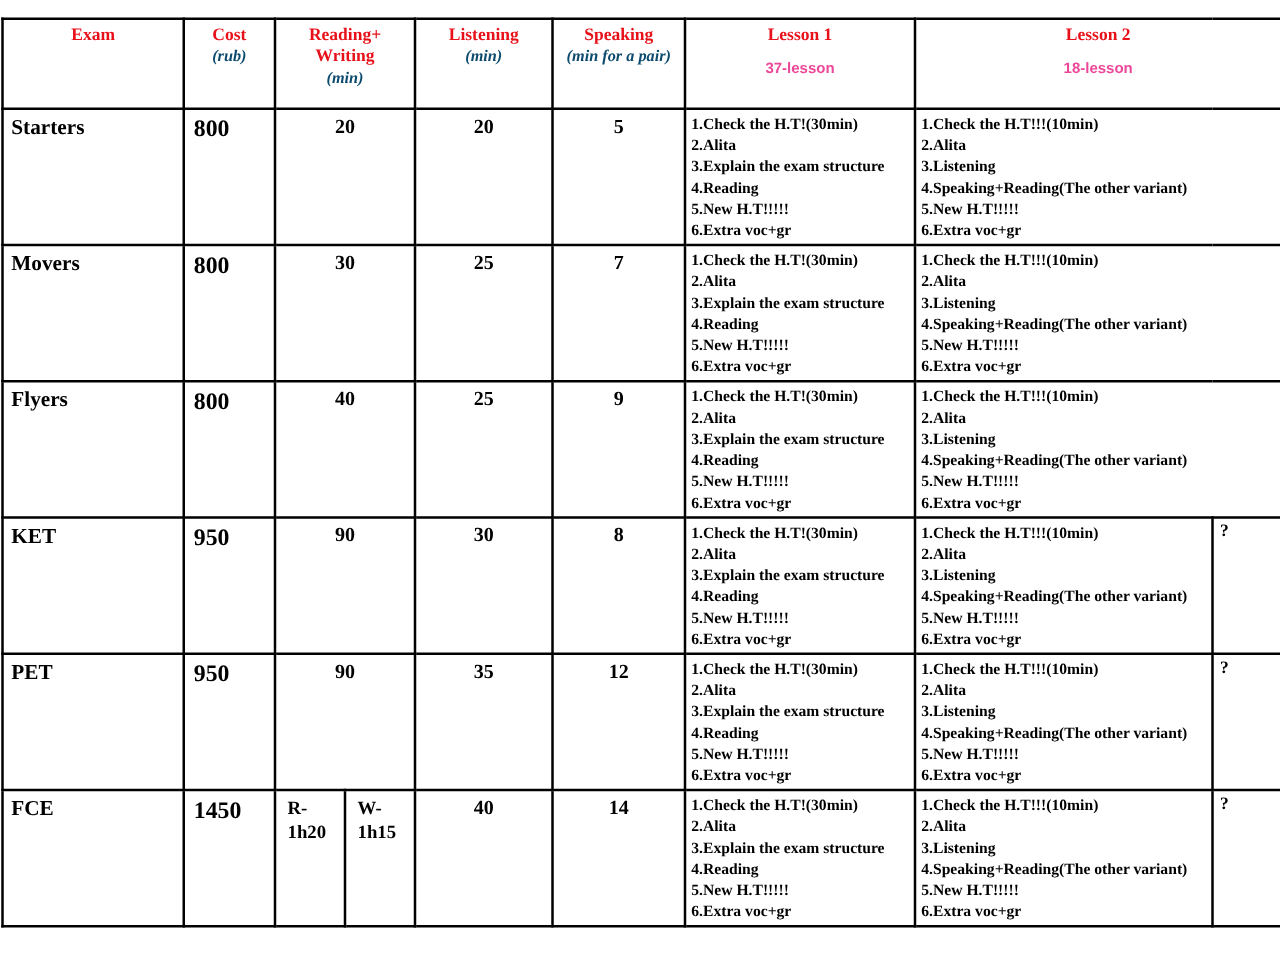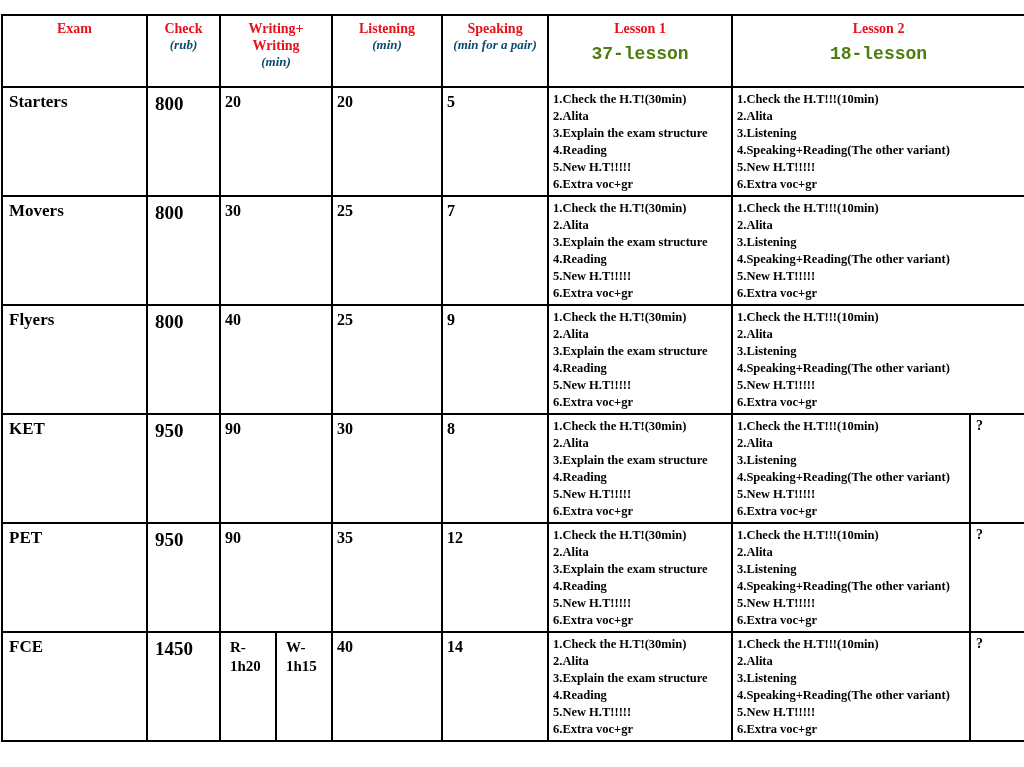--- a/index.html
+++ b/index.html
@@ -29,31 +29,31 @@
     font-weight: bold;
     text-align: center;
     color: #e8111a;
     font-size: 14px;
     padding: 4px 3px;
   }
   .hwrap { display: flex; flex-direction: column; height: 100%; align-items: center; }
   .hmain { color: #e8111a; font-weight: bold; white-space: pre-line; line-height: 17px; }
   .hsub  { color: #0c4a6e; font-weight: bold; font-size: 13px; margin-top: auto; line-height: 15px; font-style: italic; }
   .lesson-num {
-    color: #4d7c0f;
-    font-family: Liberation Mono, monospace;
-    font-size: 18px;
+    color: #ec4899;
+    font-family: Liberation Sans, sans-serif;
+    font-size: 12px;
     font-weight: bold;
     margin-top: 6px;
     line-height: 22px;
   }
 
   .exam-name { font-weight: bold; font-size: 17px; padding: 4px 2px 2px 6px; }
   .cost      { font-weight: bold; font-size: 19px; padding: 5px 2px 2px 7px; }
-  .num       { font-weight: bold; font-size: 16px; padding-top: 5px; }
+  .num       { font-weight: bold; font-size: 16px; text-align: center; padding-top: 5px; }
   .split     { font-weight: bold; font-size: 15px; text-align: left; padding: 5px 2px 2px 9px;
                white-space: pre-line; line-height: 19px; }
   .lesson    { font-weight: bold; font-size: 12.5px; line-height: 17px;
                white-space: pre-line; padding: 3px 2px 2px 4px; margin-left: 24px; }
   .extra     { font-weight: bold; font-size: 14px; text-align: left; padding: 3px 2px 2px 5px; }
 </style>
 </head>
 <body>
 
 <table class="exam-table">
@@ -71,27 +71,27 @@
 
   <tbody>
       <tr class="hdr-row">
     <th>
       <div class="hwrap">
             <span class="hmain">Exam</span>
           </div>
     </th>
     <th>
       <div class="hwrap">
-        <span class="hmain">Check</span>
+        <span class="hmain">Cost</span>
         <span class="hsub">(rub)</span>
       </div>
     </th>
     <th colspan="2">
       <div class="hwrap">
-        <span class="hmain">Writing+
+        <span class="hmain">Reading+
 Writing</span>
         <span class="hsub">(min)</span>
       </div>
     </th>
     <th>
       <div class="hwrap">
         <span class="hmain">Listening</span>
         <span class="hsub">(min)</span>
       </div>
     </th>

